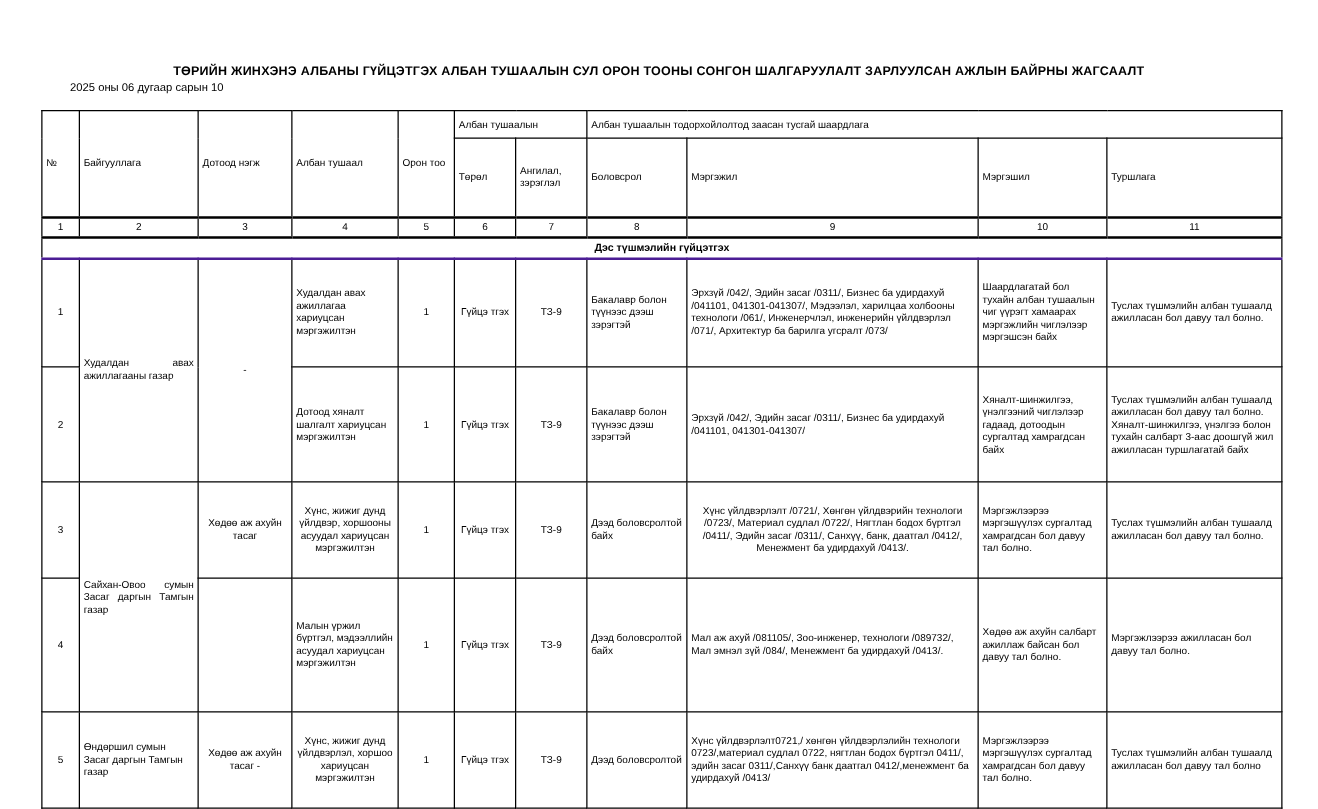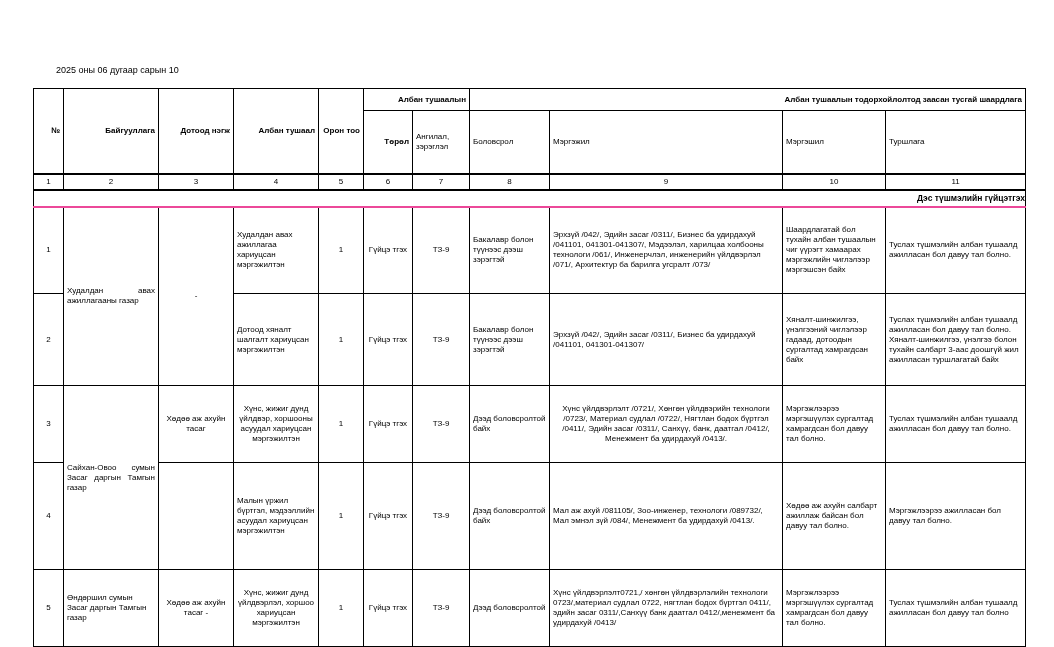--- a/index.html
+++ b/index.html
@@ -23,35 +23,36 @@
     border-collapse:collapse; table-layout:fixed; width:992px;
   }
   table.vtable td {
     border:1px solid #000;
     font-size:8px; line-height:1.25;
     padding:1px 3px;
     vertical-align:middle;
     overflow:hidden;
     word-wrap:break-word;
   }
-  td.hc { text-align:right;font-weight:bold; }
+  td.hc { text-align:left; }
   td.hl { text-align:left; padding-left:4px; }
   td.c  { text-align:center; }
   td.l  { text-align:left; padding-left:4px; }
   td.just { text-align:justify; padding-left:4px; padding-right:4px; }
   td.top { vertical-align:top; padding-top:3px;text-align:center; }
   td.big { font-size:11.5px; line-height:1.25; }
   tr.numrow td { border-top:2px solid #000; border-bottom:2px solid #000; text-align:center; height:14px; padding:0; }
-  tr.secrow td { border-bottom:2px solid #ec4899; font-weight:bold; text-align:right; font-size:8.5px; height:15px; padding:0; }
+  tr.secrow td { border-bottom:2px solid #4c1d95; font-weight:bold; text-align:center; font-size:8.5px; height:15px; padding:0; }
 </style>
 </head>
 <body>
 
 <div class="page">
 
+  <div class="doc-title">ТӨРИЙН ЖИНХЭНЭ  АЛБАНЫ ГҮЙЦЭТГЭХ  АЛБАН ТУШААЛЫН СУЛ ОРОН ТООНЫ СОНГОН ШАЛГАРУУЛАЛТ  ЗАРЛУУЛСАН  АЖЛЫН БАЙРНЫ ЖАГСААЛТ</div>
   <div class="date-line">2025 оны 06 дугаар сарын 10</div>
 
   <table class="vtable">
     <colgroup>
       <col style="width:30px">
         <col style="width:95px">
         <col style="width:75px">
         <col style="width:85px">
       <col style="width:45px">
         <col style="width:49px">

